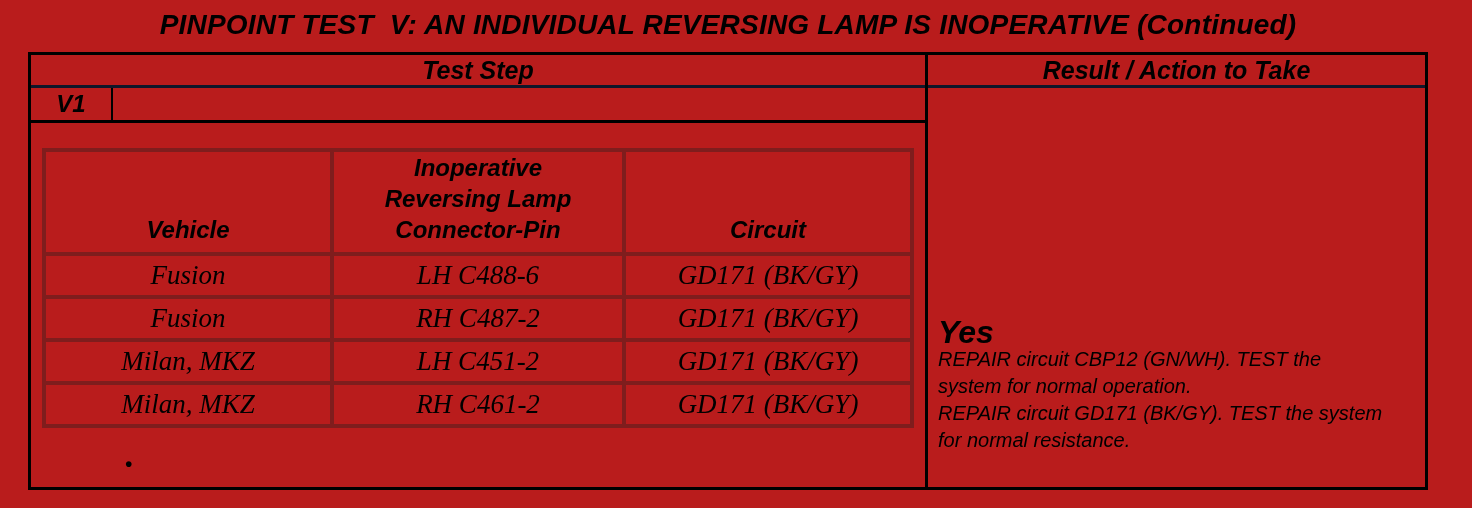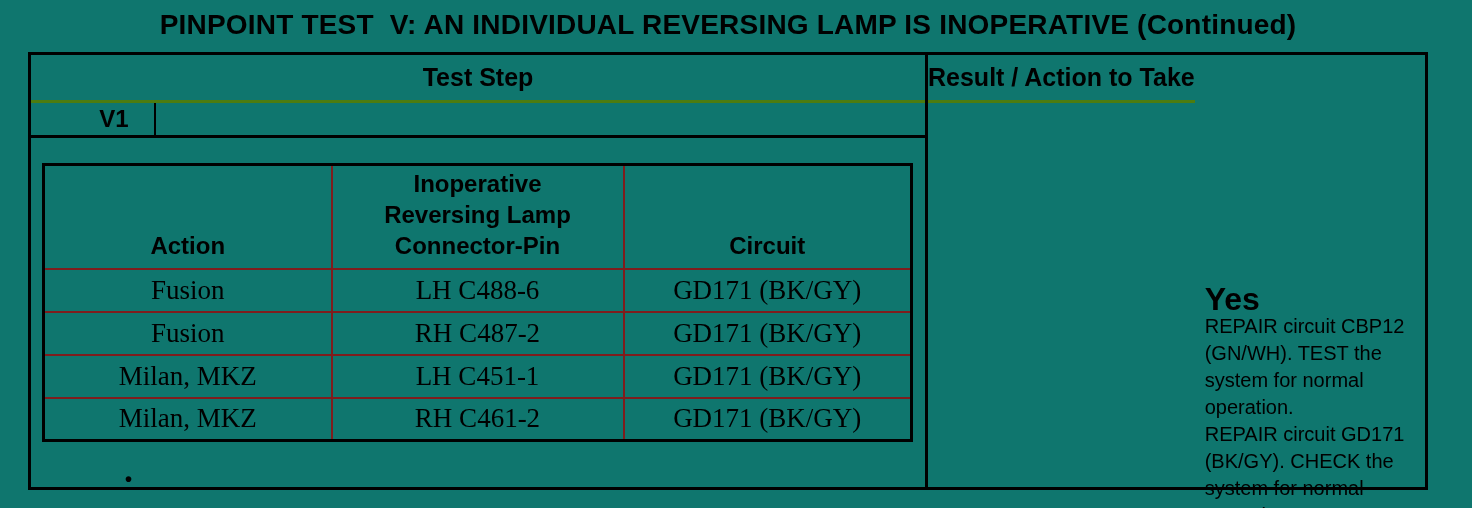--- a/index.html
+++ b/index.html
@@ -6,22 +6,23 @@
     margin: 0;
     padding: 0;
     background: #ffffff;
     font-family: "Liberation Sans", sans-serif;
     color: #000000;
   }
   .page {
     position: relative;
     width: 1472px;
     height: 508px;
-    background: #0f766e;
+    background: #b91c1c;
     overflow: hidden;
+    font-style: italic;
   }
   .title {
     position: absolute;
     top: 9px;
     left: 28px;
     width: 1400px;
     text-align: center;
     font-weight: bold;
     font-size: 28px;
     letter-spacing: 0.2px;
@@ -40,39 +41,39 @@
   .col-left {
     width: 897px;
     border-right: 3px solid #000;
     box-sizing: border-box;
     display: flex;
     flex-direction: column;
   }
   .col-right {
     flex: 1;
     display: flex;
+    flex-direction: column;
   }
   .header-cell {
-    height: 48px;
-    border-bottom: 3px solid #4d7c0f;
+    height: 33px;
+    border-bottom: 3px solid #0f172a;
     box-sizing: border-box;
     display: flex;
     align-items: center;
     justify-content: center;
     font-weight: bold;
     font-size: 25px;
   }
   .step-row {
     height: 35px;
     border-bottom: 3px solid #000;
     box-sizing: border-box;
     display: flex;
     font-weight: bold;
     font-size: 24px;
-    padding-left: 43px;
   }
   .step-id {
     width: 82px;
     border-right: 2px solid #000;
     box-sizing: border-box;
     display: flex;
     align-items: center;
     justify-content: center;
   }
   .step-desc {
@@ -87,21 +88,21 @@
   }
   table.vehicle-table {
     position: absolute;
     left: 11px;
     top: 25px;
     border-collapse: collapse;
     border: 3px solid #000;
     table-layout: fixed;
   }
   .vehicle-table th, .vehicle-table td {
-    border: 2px solid #7f1d1d;
+    border: 4px solid #7f1d1d;
     text-align: center;
     padding: 0;
   }
   .vehicle-table col.c1 { width: 288px; }
   .vehicle-table col.c2 { width: 292px; }
   .vehicle-table col.c3 { width: 288px; }
   .vehicle-table thead tr { height: 104px; }
   .vehicle-table th {
     vertical-align: bottom;
     font-weight: bold;
@@ -170,41 +171,41 @@
 
       <div class="left-body">
         <table class="vehicle-table">
           <colgroup>
               <col class="c1">
               <col class="c2">
               <col class="c3">
             </colgroup>
           <thead>
             <tr>
-              <th>Action</th>
+              <th>Vehicle</th>
               <th>Inoperative
 Reversing Lamp
 Connector-Pin</th>
               <th>Circuit</th>
             </tr>
           </thead>
           <tbody>
             <tr>
               <td>Fusion</td>
               <td>LH C488-6</td>
               <td>GD171 (BK/GY)</td>
             </tr>
             <tr>
               <td>Fusion</td>
               <td>RH C487-2</td>
               <td>GD171 (BK/GY)</td>
             </tr>
             <tr>
               <td>Milan, MKZ</td>
-              <td>LH C451-1</td>
+              <td>LH C451-2</td>
               <td>GD171 (BK/GY)</td>
             </tr>
             <tr>
               <td>Milan, MKZ</td>
               <td>RH C461-2</td>
               <td>GD171 (BK/GY)</td>
             </tr>
           </tbody>
         </table>
 
@@ -214,19 +215,19 @@
       </div>
     </div>
 
     <div class="col-right">
       <div class="header-cell">Result / Action to Take</div>
 
       <div class="right-body">
         <div class="answers">
           <div class="answer">Yes</div>
           <div class="action">REPAIR circuit CBP12 (GN/WH). TEST the system for normal operation.</div>
-          <div class="action">REPAIR circuit GD171 (BK/GY). CHECK the system for normal operation.</div>
+          <div class="action">REPAIR circuit GD171 (BK/GY). TEST the system for normal resistance.</div>
         </div>
       </div>
     </div>
 
   </div>
 </div>
 
 </body></html>

